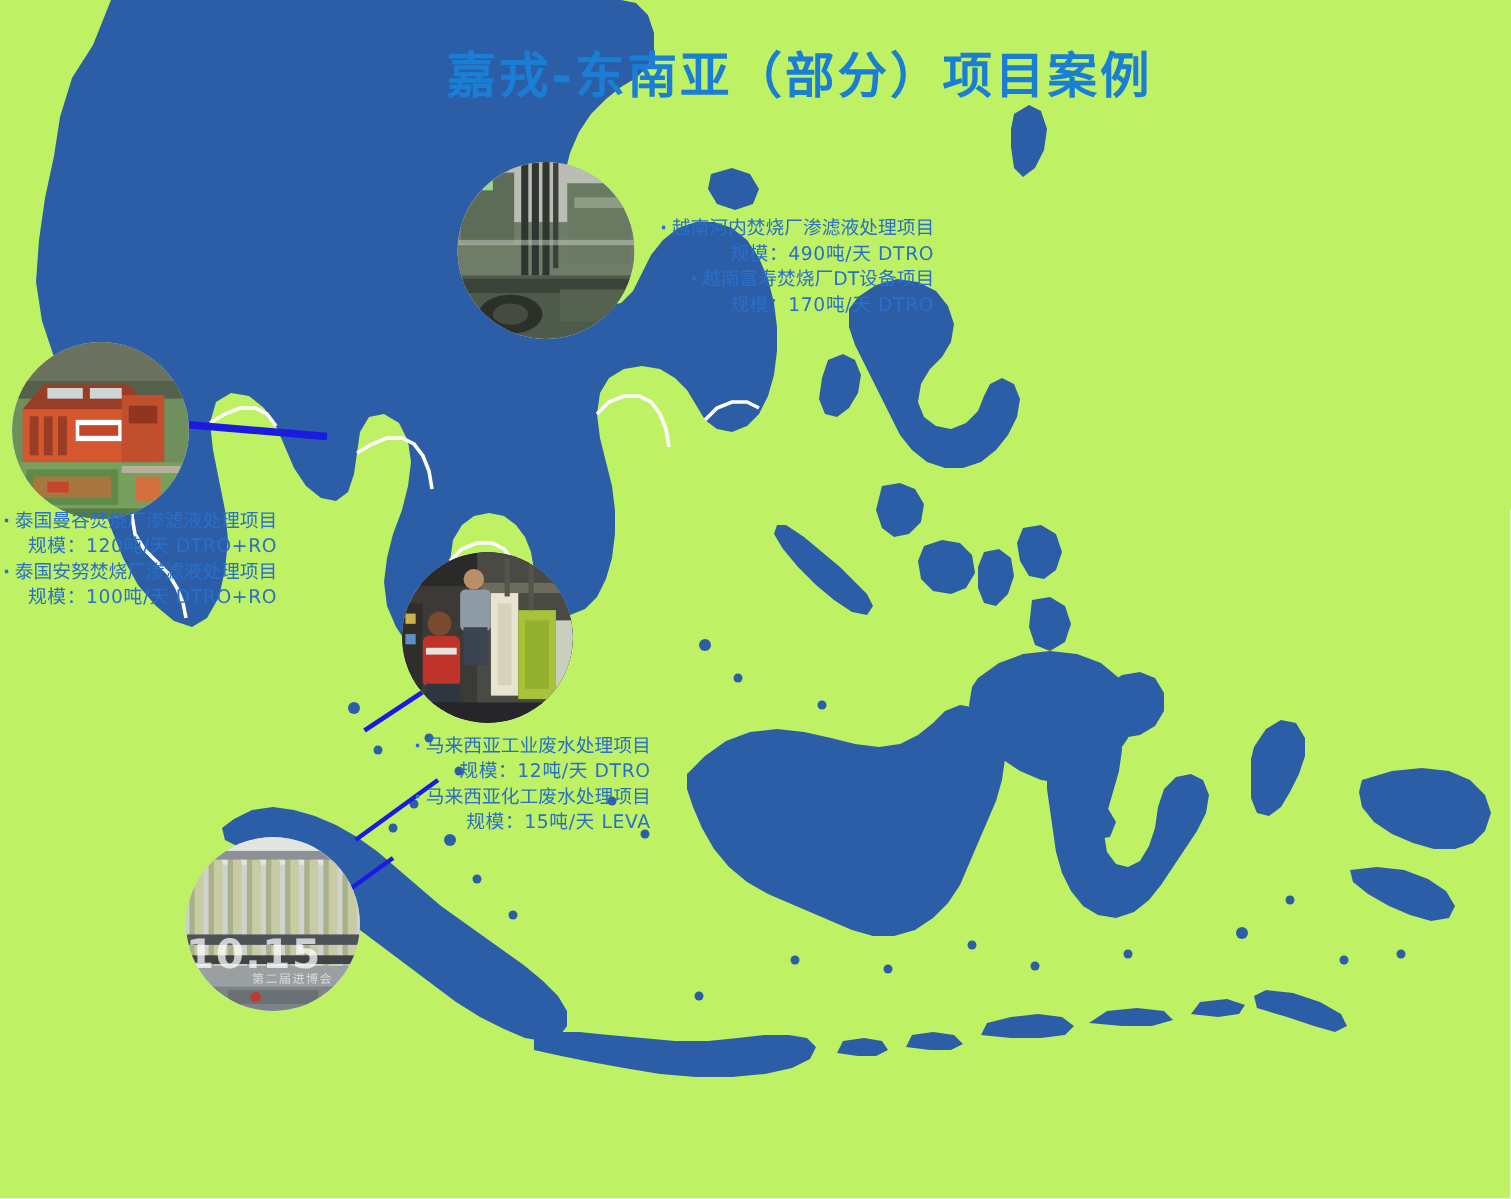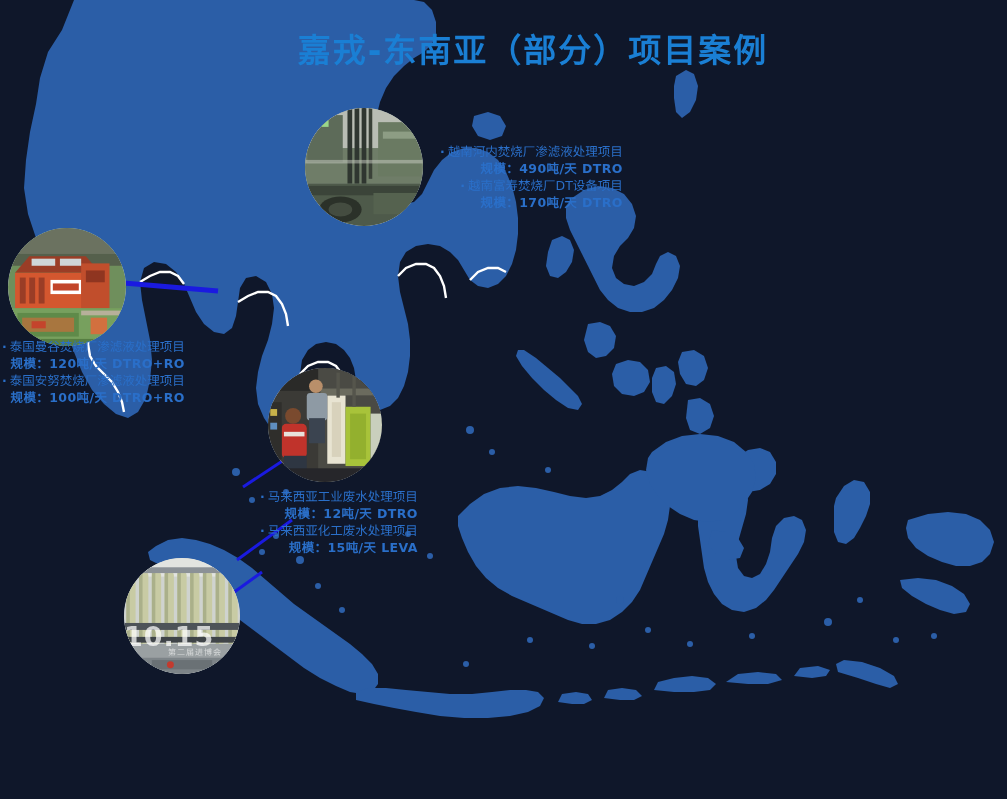--- a/index.html
+++ b/index.html
@@ -8,21 +8,21 @@
     padding: 0;
     background: #ffffff;
   }
   body {
     font-family: "DejaVu Sans", "Liberation Sans", sans-serif;
   }
   #stage {
     position: relative;
     width: 1007px;
     height: 799px;
-    background: #0f172a;
+    background: #bef264;
     overflow: hidden;
   }
 
   
   #map-layer {
     position: absolute;
     left: 0;
     top: 0;
     width: 1007px;
     height: 799px;
@@ -109,21 +109,20 @@
   .cap-line { display: block; }
   .cap-bullet::before {
     content: "·";
     margin-right: 3px;
     font-weight: bold;
   }
   .cap-spec {
     display: block;
     padding-left: 8px;
     letter-spacing: 0.4px;
-    font-weight: bold;
   }
 </style>
 </head>
 <body>
 
 <div id="stage">
 
   <div id="map-layer">
     <svg viewBox="0 0 1007 799" xmlns="http://www.w3.org/2000/svg" aria-hidden="true">
       <g fill="#2b5ea7" stroke="none">
@@ -360,21 +359,21 @@
         <rect x="12" y="49" width="22" height="30" rx="4" fill="#c0332b"></rect>
         <rect x="14" y="56" width="18" height="4" fill="#e8e2dc"></rect>
         <rect x="14" y="77" width="20" height="23" fill="#2e3642"></rect>
         <rect x="0" y="30" width="12" height="50" fill="#2f2e2b"></rect>
         <rect x="2" y="36" width="6" height="6" fill="#c8b24a"></rect>
         <rect x="2" y="48" width="6" height="6" fill="#5f8fc0"></rect>
         <rect x="0" y="88" width="100" height="12" fill="#26262a"></rect>
       </svg>
     </div>
   </div>
-  <div class="caption" style="left:260px; top:488px;">
+  <div class="caption" style="left:276px; top:488px;">
     <span class="cap-line cap-bullet">马来西亚工业废水处理项目</span>
     <span class="cap-spec">规模：12吨/天  DTRO</span>
     <span class="cap-line cap-bullet">马来西亚化工废水处理项目</span>
     <span class="cap-spec">规模：15吨/天  LEVA</span>
   </div>
 
   <div class="photo" style="left:124px; top:558px; width:116px; height:116px;">
     <div class="inner">
       <svg viewBox="0 0 100 100" preserveAspectRatio="xMidYMid slice" aria-hidden="true">
         <rect x="0" y="0" width="100" height="100" fill="#cfd3cf"></rect>

